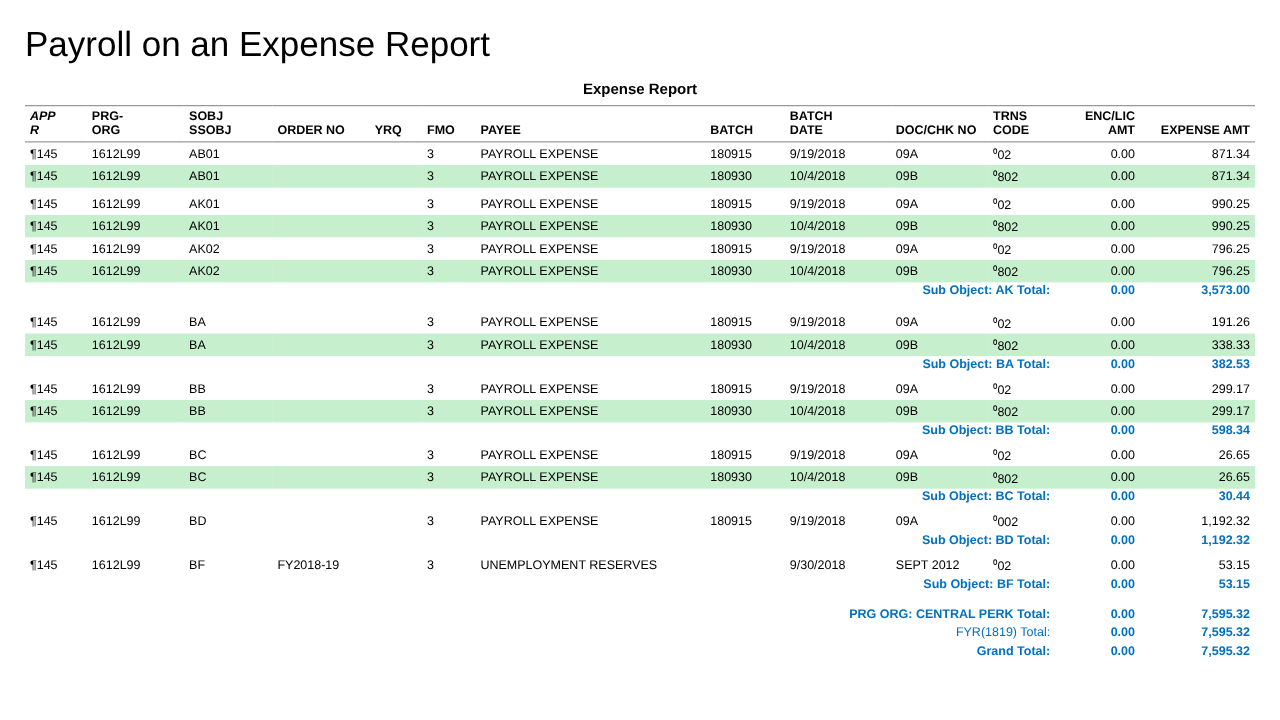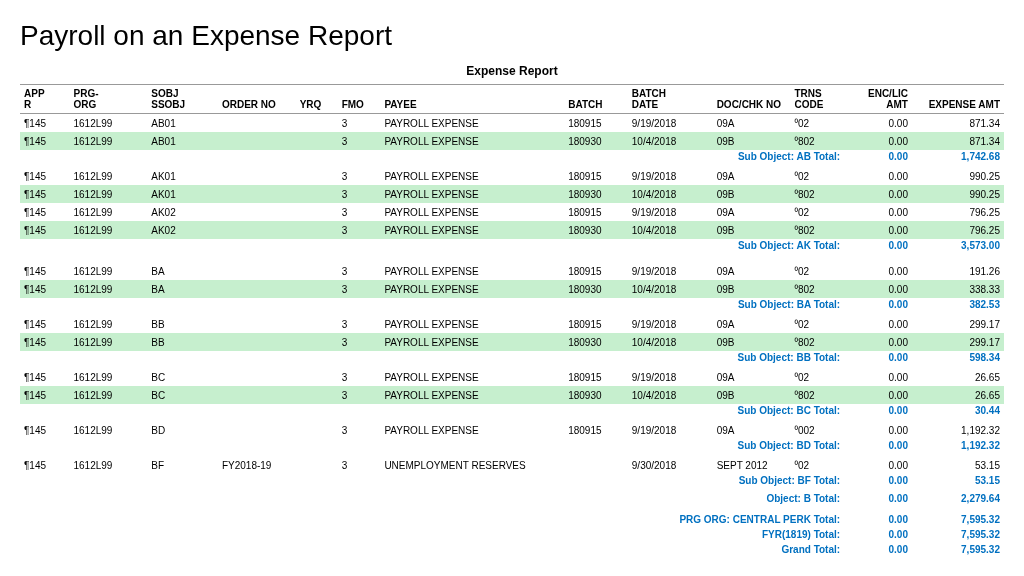--- a/index.html
+++ b/index.html
@@ -41,21 +41,21 @@
       padding: 2px 4px;
       vertical-align: middle;
     }
     .subtotal-row td {
       background: #fff;
       font-weight: bold;
       color: #0070c0;
       text-align: right;
     }
     .num { text-align: right; }
-    .col-app { width: 35px; }
+    .col-app { width: 35px; font-style: italic; }
     .col-prg { width: 55px; }
     .col-sobj { width: 50px; }
     .col-order { width: 55px; }
     .col-yrq { width: 28px; }
     .col-fmo { width: 28px; }
     .col-payee { width: 130px; }
     .col-batch { width: 45px; }
     .col-batch-date { width: 60px; }
     .col-docchk { width: 55px; }
     .col-trns { width: 38px; }
@@ -112,25 +112,20 @@
       <td style="background:#c6efce;"></td>
       <td style="background:#c6efce;">3</td>
       <td style="background:#c6efce;">PAYROLL EXPENSE</td>
       <td style="background:#c6efce;">180930</td>
       <td style="background:#c6efce;">10/4/2018</td>
       <td style="background:#c6efce;">09B</td>
       <td style="background:#c6efce;">⁰802</td>
       <td style="text-align:right; background:#c6efce;">0.00</td>
       <td style="text-align:right; background:#c6efce;">871.34</td>
     </tr>
-      <tr class="subtotal-row">
-      <td colspan="11" style="text-align:right; color:#0070c0; font-weight:bold; padding-right:4px;">Sub Object: AB Total:</td>
-      <td style="text-align:right; color:#0070c0; font-weight:bold;">0.00</td>
-      <td style="text-align:right; color:#0070c0; font-weight:bold;">1,742.68</td>
-    </tr>
       <tr>
         <td colspan="13" style="height:4px;"></td>
       </tr>
       <tr style="background: rgb(255, 255, 255);">
       <td style="background:#fff;">¶145</td>
       <td style="background:#fff;">1612L99</td>
       <td style="background:#fff;">AK01</td>
       <td style="background:#fff;"></td>
       <td style="background:#fff;"></td>
       <td style="background:#fff;">3</td>
@@ -352,34 +347,29 @@
     </tr>
       <tr class="subtotal-row">
       <td colspan="11" style="text-align:right; color:#0070c0; font-weight:bold; padding-right:4px;">Sub Object: BF Total:</td>
       <td style="text-align:right; color:#0070c0; font-weight:bold;">0.00</td>
       <td style="text-align:right; color:#0070c0; font-weight:bold;">53.15</td>
     </tr>
       <tr>
         <td colspan="13" style="height:4px;"></td>
       </tr>
       <tr>
-      <td colspan="11" style="text-align:right; color:#0070c0; font-weight:bold; padding-right:4px;">Object: B Total:</td>
-      <td style="text-align:right; color:#0070c0; font-weight:bold;">0.00</td>
-      <td style="text-align:right; color:#0070c0; font-weight:bold;">2,279.64</td>
-    </tr>
-      <tr>
         <td colspan="13" style="height:6px;"></td>
       </tr>
       <tr>
       <td colspan="11" style="text-align:right; color:#0070c0; font-weight:bold; padding-right:4px;">PRG ORG: CENTRAL PERK Total:</td>
       <td style="text-align:right; color:#0070c0; font-weight:bold;">0.00</td>
       <td style="text-align:right; color:#0070c0; font-weight:bold;">7,595.32</td>
     </tr>
       <tr>
-      <td colspan="11" style="text-align:right; color:#0070c0; font-weight:bold; padding-right:4px;">FYR(1819) Total:</td>
+      <td colspan="11" style="text-align:right; color:#0070c0; font-weight:normal; padding-right:4px;">FYR(1819) Total:</td>
       <td style="text-align:right; color:#0070c0; font-weight:bold;">0.00</td>
       <td style="text-align:right; color:#0070c0; font-weight:bold;">7,595.32</td>
     </tr>
       <tr>
       <td colspan="11" style="text-align:right; color:#0070c0; font-weight:bold; padding-right:4px;">Grand Total:</td>
       <td style="text-align:right; color:#0070c0; font-weight:bold;">0.00</td>
       <td style="text-align:right; color:#0070c0; font-weight:bold;">7,595.32</td>
     </tr>
     </tbody>
 </table>

